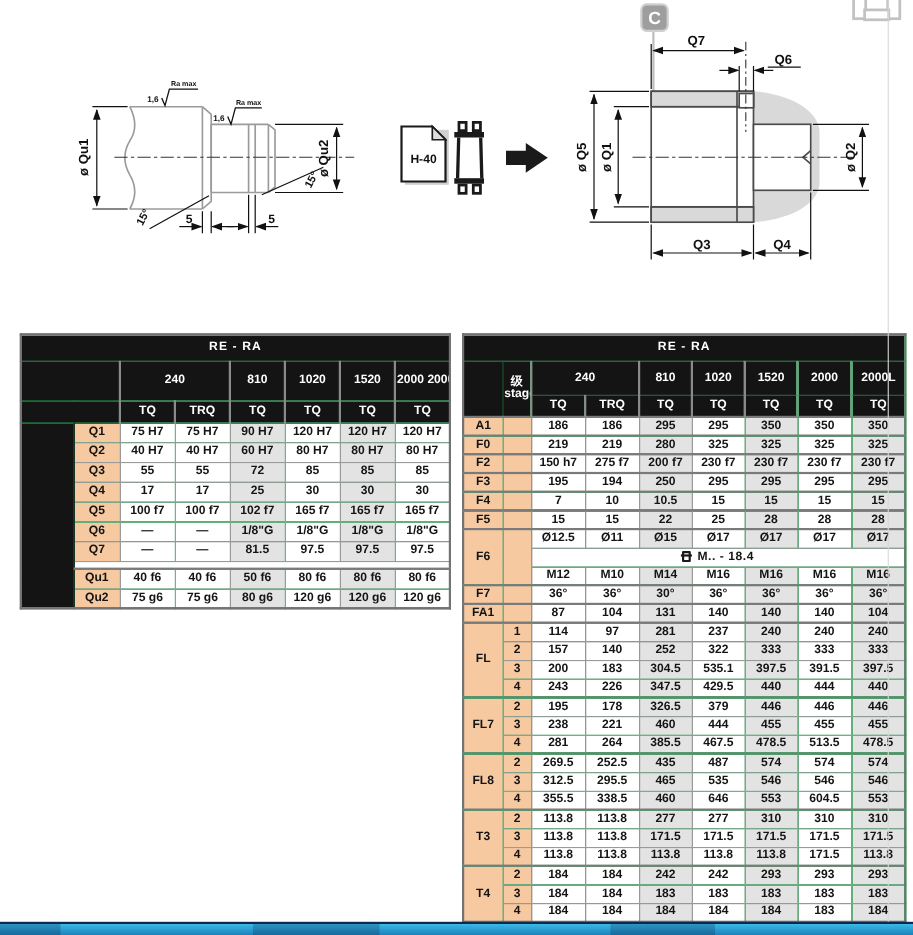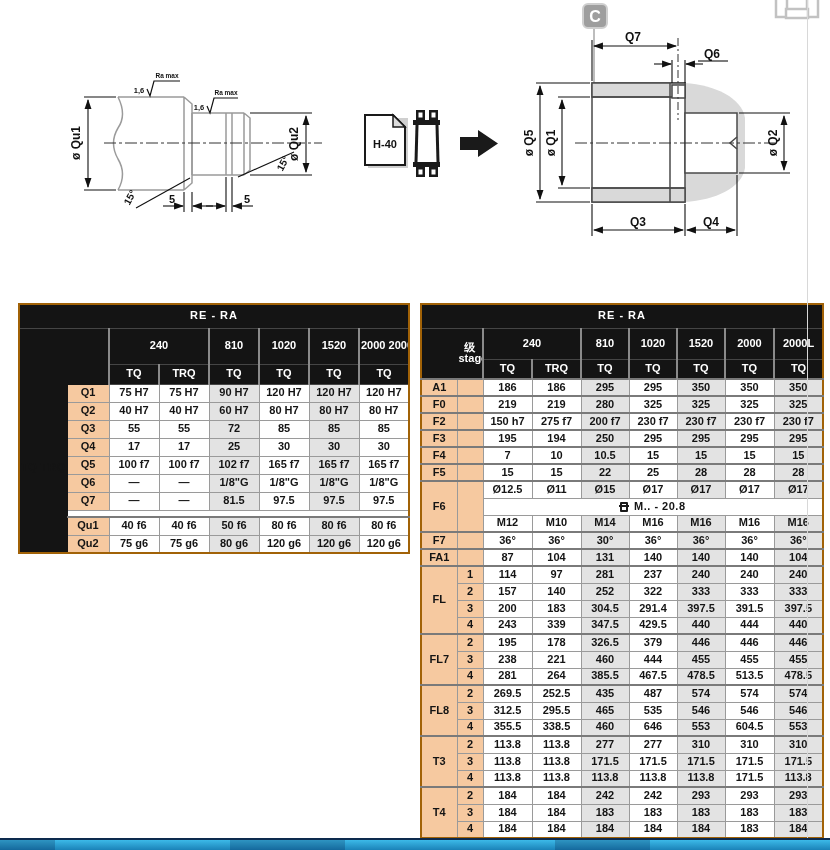--- a/index.html
+++ b/index.html
@@ -4,21 +4,21 @@
 <style>
 *{box-sizing:border-box;margin:0;padding:0}
 html,body{width:830px;height:850px;background:#fff;overflow:hidden;position:relative;
   font-family:"Liberation Sans",sans-serif}
 svg text{font-family:"Liberation Sans",sans-serif}
 .page-edge{position:absolute;top:0;bottom:0;right:22px;width:1px;background:#d8d8d8}
 #draw{position:absolute;left:0;top:0}
 
 
 .dimtable{position:absolute;border-collapse:collapse;table-layout:fixed;background:#22c55e;
-  border:2px solid #a16207}
+  border:2px solid #737373}
 .dimtable th,.dimtable td{border:1px solid #9a9a9a;padding:0 1px;text-align:center;
   vertical-align:middle;font-weight:bold;color:#141414;font-size:11px;line-height:1.05;
   overflow:hidden;white-space:nowrap}
 .dimtable thead th{background:#141414;color:#fff;border:1px solid #454545}
 .t-title{font-size:14px;height:24px;letter-spacing:1px}
 .t-blank{background:#141414;border:1px solid #141414!important}
 .t-size{font-size:13px;white-space:pre-line;border-left:2px solid #8a8a8a!important}
 .t-type{font-size:12px;border-left:2px solid #8a8a8a!important}
 .t-stages{font-size:8px;line-height:1.2;background:#141414}
 .t-stages span{display:block}
@@ -420,21 +420,21 @@
         <td class="stage" rowspan="3"></td>
         <td class="val">Ø12.5</td>
         <td class="val">Ø11</td>
         <td class="val shade">Ø15</td>
         <td class="val">Ø17</td>
         <td class="val shade">Ø17</td>
         <td class="val">Ø17</td>
         <td class="val shade">Ø17</td>
       </tr>
       <tr>
-        <td class="val spanrow" colspan="7"><span class="bolt"></span><span>M.. - 20.8</span></td>
+        <td class="val spanrow" colspan="7"><span class="bolt"></span><span>M.. - 18.4</span></td>
       </tr>
       <tr>
         <td class="val">M12</td>
         <td class="val">M10</td>
         <td class="val shade">M14</td>
         <td class="val">M16</td>
         <td class="val shade">M16</td>
         <td class="val">M16</td>
         <td class="val shade">M16</td>
       </tr>
@@ -479,29 +479,29 @@
         <td class="val">322</td>
         <td class="val shade">333</td>
         <td class="val">333</td>
         <td class="val shade">333</td>
       </tr>
       <tr>
         <td class="stage">3</td>
         <td class="val">200</td>
         <td class="val">183</td>
         <td class="val shade">304.5</td>
-        <td class="val">291.4</td>
+        <td class="val">535.1</td>
         <td class="val shade">397.5</td>
         <td class="val">391.5</td>
         <td class="val shade">397.5</td>
       </tr>
       <tr>
         <td class="stage">4</td>
         <td class="val">243</td>
-        <td class="val">339</td>
+        <td class="val">226</td>
         <td class="val shade">347.5</td>
         <td class="val">429.5</td>
         <td class="val shade">440</td>
         <td class="val">444</td>
         <td class="val shade">440</td>
       </tr>
       <tr class="gfirst">
         <th class="rowlabel" rowspan="3">FL7</th>
         <td class="stage">2</td>
         <td class="val">195</td>

